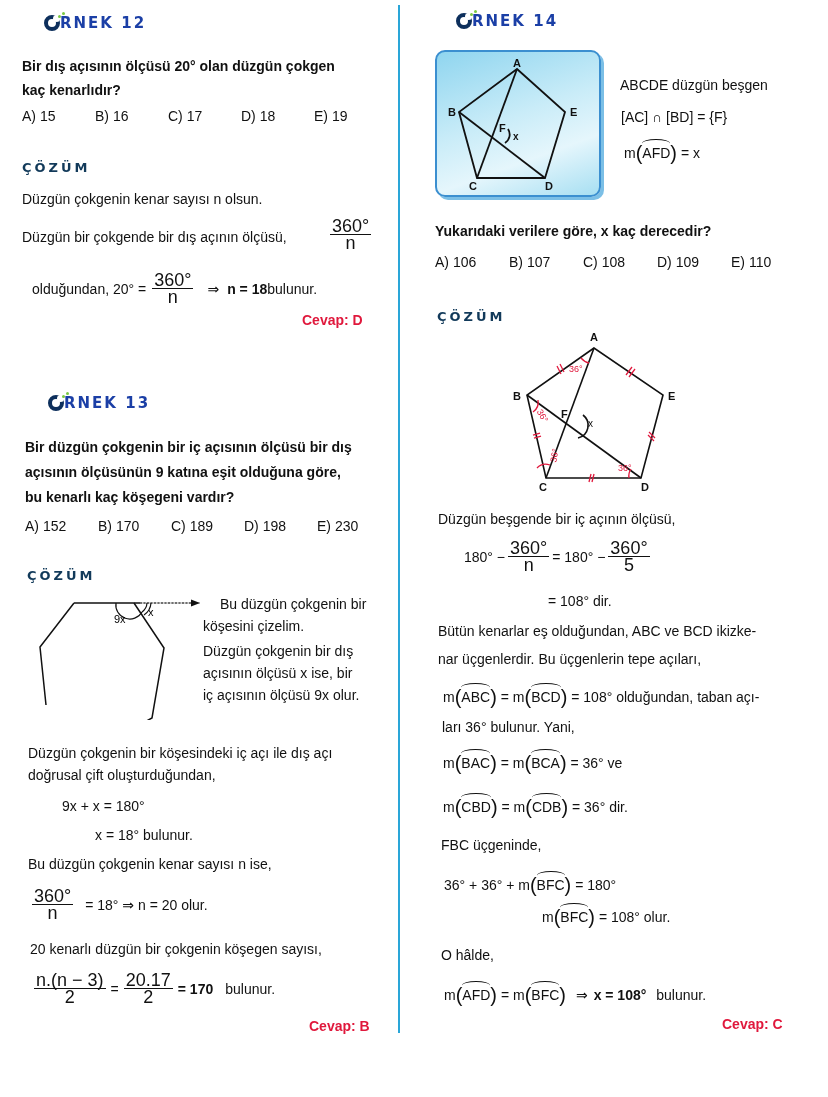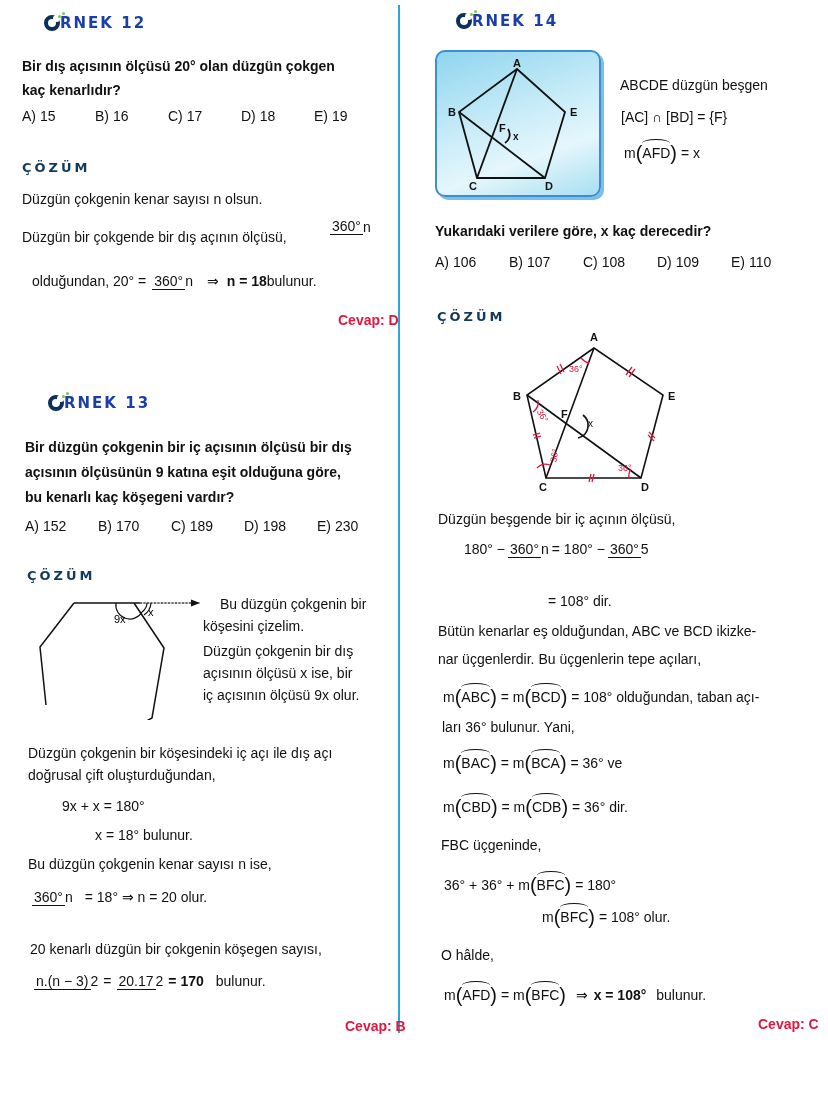--- a/index.html
+++ b/index.html
@@ -9,23 +9,23 @@
   .bold{font-weight:bold;}
   .divider{position:absolute;left:398px;top:5px;width:2px;height:1028px;background:#2aa6d8;}
   
   .logo{position:absolute;height:26px;display:flex;align-items:center;}
   .logo .o{width:16px;height:16px;border-radius:50%;border:4px solid #0d2f5c;box-sizing:border-box;position:relative;background:#fff;}
   .logo .o:after{content:"";position:absolute;right:-4px;top:-4px;width:7px;height:7px;background:#fff;border-radius:50%;}
   .logo .dots{position:absolute;left:12px;top:2px;width:10px;height:8px;}
   .logo .dots i{position:absolute;width:3px;height:3px;border-radius:50%;background:#7ac943;}
   .logo .lbl{font-family:"DejaVu Sans",sans-serif;font-weight:bold;font-size:15px;letter-spacing:2px;color:#1b3fa6;}
   .cozum{font-family:"DejaVu Sans",sans-serif;font-weight:bold;font-size:13px;letter-spacing:3px;color:#123a5a;}
-  .cevap{color:#e0183c;font-weight:bold;font-size:14px;margin-left:36px;}
+  .cevap{color:#e0183c;font-weight:bold;font-size:14px;}
   .opts{display:flex;font-size:14px;}
-  .frac{display:inline-flex;flex-direction:row;align-items:center;vertical-align:middle;font-size:14px;line-height:16px;margin:0 2px;}
+  .frac{display:inline-flex;flex-direction:column;align-items:center;vertical-align:middle;font-size:18px;line-height:16px;margin:0 2px;}
   .frac .num{border-bottom:1px solid #111;padding:0 2px;}
   .arc{position:relative;display:inline-block;}
   .arc:before{content:"";position:absolute;left:0;right:0;top:-5px;height:8px;border-top:1.3px solid #111;border-radius:50% 50% 0 0;}
   .paren{font-size:20px;font-weight:normal;vertical-align:-2px;}
   .figbox{position:absolute;left:435px;top:50px;width:162px;height:143px;border-radius:10px;background:linear-gradient(160deg,#8fd5ef 0%,#c9ecf8 45%,#e5f6fc 70%,#a7dff2 100%);border:2px solid #3b8fd0;box-shadow:3px 3px 0 #7bbfe6;}
 </style>
 </head>
 <body>
 
 <div class="divider"></div>

